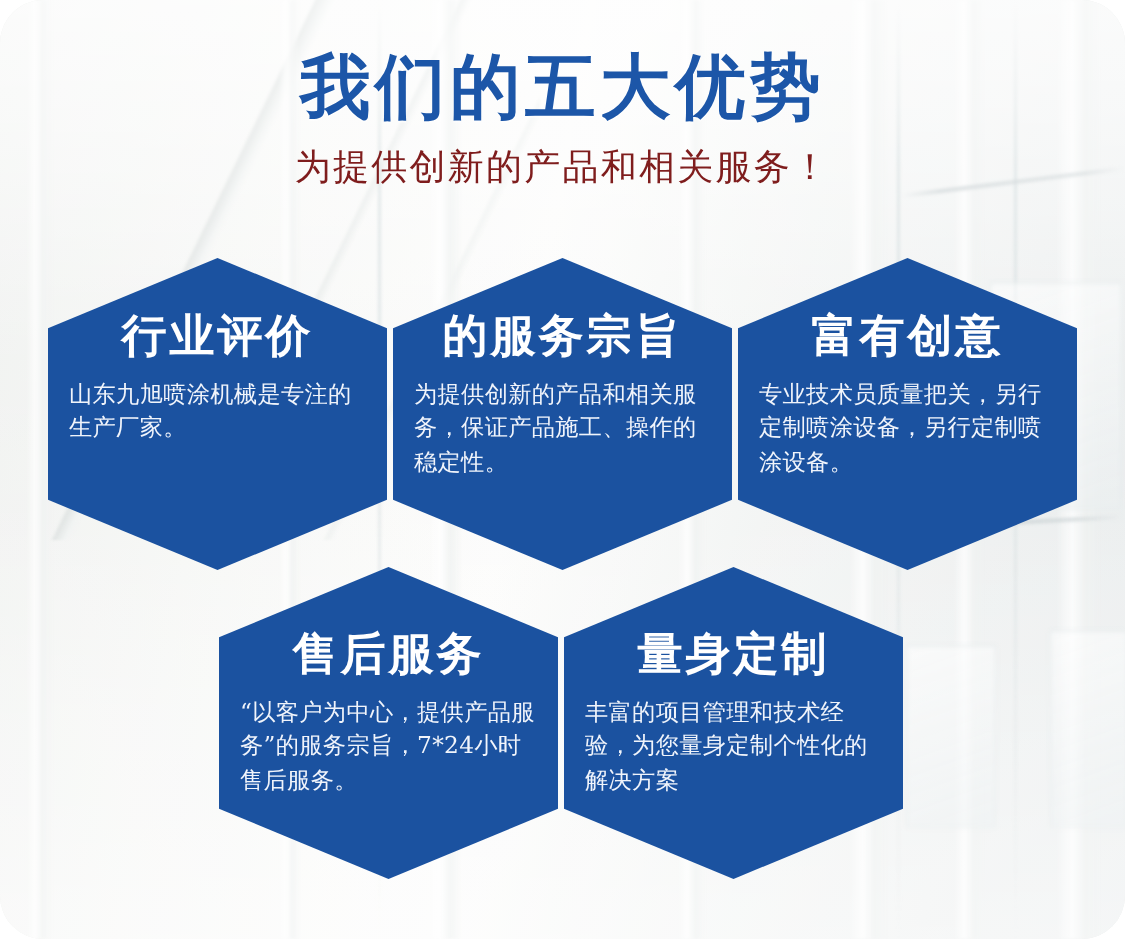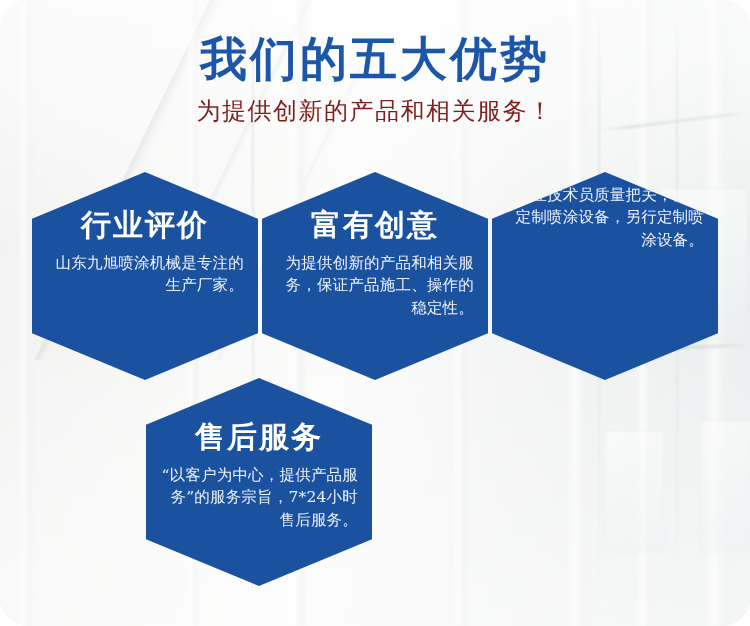--- a/index.html
+++ b/index.html
@@ -122,21 +122,21 @@
     color: #ffffff;
     margin-top: 38px;
     line-height: 1;
     white-space: nowrap;
   }
   .hex-body {
     font-family: "DejaVu Serif", "Liberation Serif", serif;
     font-size: 15.5px;
     line-height: 1.45;
     color: #f0f4fb;
-    text-align: right;
+    text-align: left;
     margin-top: 12px;
     padding: 0 6px;
     letter-spacing: 0.2px;
   }
 
   
   #hex-1 { left: 32px;  top: 172px; }
   #hex-2 { left: 262px; top: 172px; }
   #hex-3 { left: 492px; top: 172px; }
   
@@ -178,27 +178,32 @@
     <h1 class="title">我们的五大优势</h1>
     <p class="subtitle">为提供创新的产品和相关服务！</p>
   </div>
 
   <div class="hex" id="hex-1">
     <div class="hex-title">行业评价</div>
     <div class="hex-body">山东九旭喷涂机械是专注的生产厂家。</div>
   </div>
 
   <div class="hex" id="hex-2">
+    <div class="hex-title">的服务宗旨</div>
+    <div class="hex-body">为提供创新的产品和相关服务，保证产品施工、操作的稳定性。</div>
+  </div>
+
+  <div class="hex" id="hex-3">
     <div class="hex-title">富有创意</div>
-    <div class="hex-body">为提供创新的产品和相关服务，保证产品施工、操作的稳定性。</div>
-  </div>
-
-  <div class="hex" id="hex-3">
     <div class="hex-body">专业技术员质量把关，另行定制喷涂设备，另行定制喷涂设备。</div>
   </div>
 
   <div class="hex" id="hex-4">
     <div class="hex-title">售后服务</div>
     <div class="hex-body">“以客户为中心，提供产品服务”的服务宗旨，7*24小时售后服务。</div>
   </div>
 
+  <div class="hex" id="hex-5">
+    <div class="hex-title">量身定制</div>
+    <div class="hex-body">丰富的项目管理和技术经验，为您量身定制个性化的解决方案</div>
+  </div>
 
 </div>
 
 </body></html>

